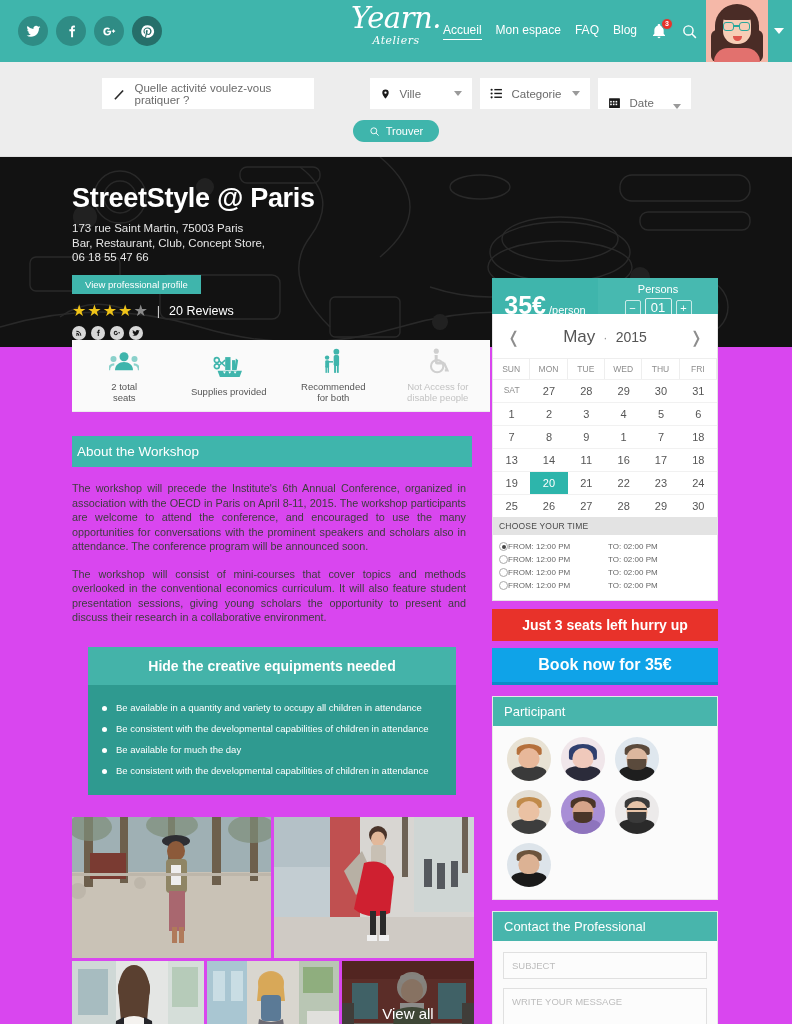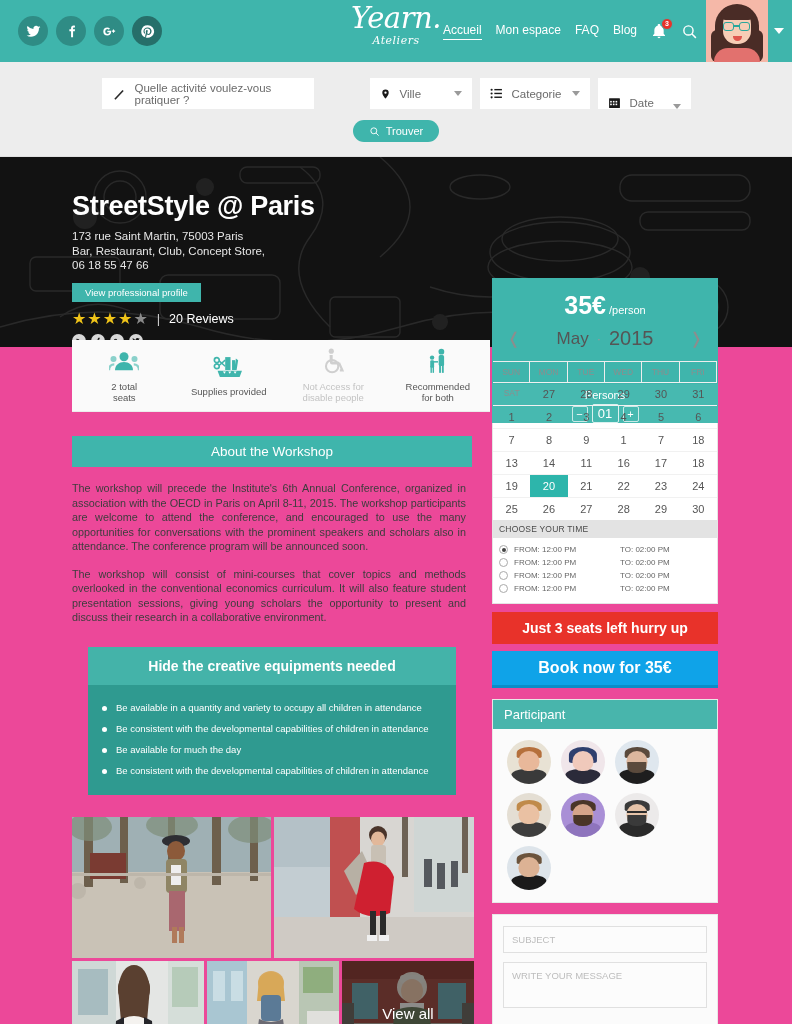--- a/index.html
+++ b/index.html
@@ -3,21 +3,21 @@
 <meta charset="utf-8">
 <style>
   * { box-sizing: border-box; }
   html, body {
     margin: 0; padding: 0;
     width: 792px; height: 1024px;
     background: #ffffff;
     font-family: "Liberation Sans", sans-serif;
     overflow: hidden;
   }
-  .page { position: relative; width: 792px; height: 1024px; background:#ec4899; }
+  .page { position: relative; width: 792px; height: 1024px; background:#d946ef; }
 
   
   .topbar {
     position: relative;
     height: 62px;
     background: #3fb5ac;
     display: flex; align-items: center;
   }
   .social-left { display: flex; gap: 8px; margin-left: 18px; }
   .social-left .sbtn {
@@ -123,21 +123,21 @@
   .trouver svg { width: 11px; height: 11px; stroke:#fff; fill:none; stroke-width:2; }
 
   
   .hero {
     position: relative; height: 190px; overflow: hidden;
     background: #151515;
   }
   .hero-pattern { position: absolute; inset: 0; opacity: 0.55; }
   .hero-content { position: relative; padding: 26px 0 0 72px; }
   .hero-title {
-    color: #fff; font-size: 27px; font-weight: bold; margin: 8px 0 7px;
+    color: #fff; font-size: 27px; font-weight: bold; margin: 0 0 7px;
     letter-spacing: -0.3px;
   }
   .hero-addr { color: #e6e6e6; font-size: 11.5px; line-height: 14.5px; }
   .view-prof {
     display: inline-block; background: #3fb5ac; color: #fff;
     font-size: 9.5px; padding: 4px 13px; margin-top: 10px; cursor: pointer;
     border: none; font-family: "Liberation Sans", sans-serif;
   }
   .rating-row { display: flex; align-items: center; gap: 1px; margin-top: 9px; }
   .star { font-size: 16px; color: #f0c419; line-height: 1; }
@@ -165,22 +165,21 @@
   .feat.dim .ficon svg { fill: #cfcfcf; }
   .feat .flabel {
     margin-top: 7px; font-size: 9.5px; color: #555; line-height: 11.5px;
   }
   .feat.dim .flabel { color: #c3c3c3; }
 
   
   .maincol { position: absolute; left: 72px; top: 436px; width: 400px; }
   .sec-head {
     background: #3fb5ac; color: #fff; font-size: 13.5px;
-    padding: 8px 12px;
-    text-align: center;
+    padding: 8px 5px;
   }
   .body-text {
     font-size: 10.8px; color: #3d3d3d; line-height: 14.5px;
     margin: 14px 0 0; text-align: justify; padding-right: 6px;
   }
   .body-text + .body-text { margin-top: 13px; }
 
   .equip-box { margin-top: 22px; width: 368px; margin-left: 16px; }
   .equip-head {
     background: #44b3a9; color: #fff; text-align: center;
@@ -209,21 +208,21 @@
   .g5 { width: 132px; height: 125px; }
   .gover {
     position: absolute; inset: 0; background: rgba(0,0,0,0.42);
     color: #fff; font-size: 15px; line-height: 18px;
     display: flex; align-items: center; justify-content: center;
     text-align: center; cursor: pointer;
   }
 
   
   .sidebar { position: absolute; left: 492px; top: 278px; width: 226px; }
-  .price-bar { display: flex; height: 36px; flex-direction: column; }
+  .price-bar { display: flex; height: 36px; }
   .price-left {
     flex: 0 0 106px; background: #3fb5ac; color: #fff;
     display: flex; align-items: baseline; justify-content: center; gap: 3px;
     padding-top: 13px;
   }
   .price-amt { font-size: 25px; font-weight: bold; }
   .price-per { font-size: 11px; }
   .price-right {
     flex: 1; background: #47b9b0; color: #fff; text-align: center;
     padding-top: 5px;
@@ -246,40 +245,40 @@
     display: flex; align-items: center; justify-content: center;
     gap: 8px; padding: 13px 0 11px; position: relative;
   }
   .cal-arrow {
     position: absolute; color: #8d8d8d; font-size: 16px; cursor: pointer;
   }
   .cal-arrow.l { left: 14px; }
   .cal-arrow.r { right: 14px; }
   .cal-month { font-size: 17px; color: #555; }
   .cal-dot { color: #999; font-size: 13px; }
-  .cal-year { font-size: 20px; color: #555; }
+  .cal-year { font-size: 14px; color: #555; }
   .cal-grid { display: grid; grid-template-columns: repeat(6, 1fr); }
   .cal-dow {
     font-size: 8.5px; color: #8d8d8d; text-align: center;
     padding: 5px 0; border-top: 1px solid #eee; border-right: 1px solid #eee;
   }
   .cal-dow:nth-child(7n) { border-right: none; }
   .cal-day {
     font-size: 11px; color: #555; text-align: center; padding: 5px 0;
     cursor: pointer; border-top: 1px solid #f1f1f1;
   }
   .cal-day.sel { background: #2db5ab; color: #fff; }
 
   .choose-time {
     background: #e3e3e3; color: #4a4a4a; font-size: 8.5px;
     padding: 4px 6px; letter-spacing: 0.2px;
   }
   .time-list { background: #fff; padding: 5px 6px 8px; }
   .time-row {
-    display: flex; align-items: center; gap: 6px;
+    display: flex; align-items: center; 
     font-size: 8px; color: #666; padding: 2px 0; cursor: pointer;
   }
   .radio {
     width: 9px; height: 9px; border-radius: 50%; border: 1px solid #aaa;
     flex: 0 0 9px; position: relative; background: #fff;
   }
   .radio.on::after {
     content: ""; position: absolute; left: 1.5px; top: 1.5px;
     width: 4px; height: 4px; border-radius: 50%; background: #444;
   }
@@ -560,51 +559,51 @@
             <path d="M8 7l8 7M8 13l8-7" stroke="#3fb5ac" stroke-width="2" fill="none"></path>
             <path d="M6 20h32l-3 8H9z"></path>
             <path d="M13 21l2 3 2-3M20 21l2 3 2-3M27 21l2 3 2-3" fill="#fff"></path>
           </svg>
       </div>
       <div class="flabel">
         <div>Supplies provided</div>
           <div></div>
       </div>
     </div>
-    <div class="feat dim">
-      <div class="ficon">
-        <svg width="24" height="26" viewBox="0 0 28 30">
-            <circle cx="12" cy="3.5" r="3"></circle>
-            <path d="M10 8h3.6v8H21v3h-8a2.6 2.6 0 0 1-2.6-2.6z"></path>
-            <circle cx="13" cy="21" r="7.2" fill="none" stroke="#cfcfcf" stroke-width="2.4"></circle>
-            <path d="M21 17l4 9h-3" stroke="#cfcfcf" stroke-width="2.6" fill="none"></path>
-          </svg>
-      </div>
-      <div class="flabel">
-        <div>Not Access for</div>
-          <div>disable people</div>
-      </div>
-    </div>
     <div class="feat">
       <div class="ficon">
         <svg width="22" height="26" viewBox="0 0 26 30">
             <circle cx="17" cy="4" r="3.4"></circle>
             <rect x="13.8" y="8" width="6.4" height="13" rx="2"></rect>
             <rect x="14.3" y="19" width="2.2" height="10"></rect>
             <rect x="17.6" y="19" width="2.2" height="10"></rect>
             <circle cx="6" cy="11" r="2.6"></circle>
             <rect x="3.8" y="14" width="4.6" height="9" rx="1.6"></rect>
             <rect x="4.1" y="21" width="1.7" height="8"></rect>
             <rect x="6.6" y="21" width="1.7" height="8"></rect>
             <path d="M8 16h5" stroke="#3fb5ac" stroke-width="1.8"></path>
           </svg>
       </div>
       <div class="flabel">
         <div>Recommended</div>
           <div>for both</div>
+      </div>
+    </div>
+    <div class="feat dim">
+      <div class="ficon">
+        <svg width="24" height="26" viewBox="0 0 28 30">
+            <circle cx="12" cy="3.5" r="3"></circle>
+            <path d="M10 8h3.6v8H21v3h-8a2.6 2.6 0 0 1-2.6-2.6z"></path>
+            <circle cx="13" cy="21" r="7.2" fill="none" stroke="#cfcfcf" stroke-width="2.4"></circle>
+            <path d="M21 17l4 9h-3" stroke="#cfcfcf" stroke-width="2.6" fill="none"></path>
+          </svg>
+      </div>
+      <div class="flabel">
+        <div>Not Access for</div>
+          <div>disable people</div>
       </div>
     </div>
   </div>
 
   <div class="maincol">
     <div class="sec-head">About the Workshop</div>
     <p class="body-text">The workshop will precede the Institute's 6th Annual Conference, organized in association with the OECD in Paris on April 8-11, 2015. The workshop participants are welcome to attend the conference, and encouraged to use the many opportunities for conversations with the prominent speakers and scholars also in attendance. The conference program will be announced soon.</p>
     <p class="body-text">The workshop will consist of mini-courses that cover topics and methods overlooked in the conventional economics curriculum. It will also feature student presentation sessions, giving young scholars the opportunity to present and discuss their research in a collaborative environment.</p>
 
     <div class="equip-box">
@@ -911,20 +910,21 @@
               <div class="p-bg" style="background:#dde4ea"></div>
               <div class="p-body" style="background:#1a1a1a"></div>
               <div class="p-hair" style="background:#6b533c"></div>
               <div class="p-head" style="background:#dcb294"></div>
             </div>
         </div>
       </div>
     </div>
 
     <div class="panel">
+      <div class="panel-head">Contact the Professional</div>
       <div class="contact-form">
         <input class="inp" type="text" placeholder="SUBJECT" style="">
         <textarea class="inp ta" placeholder="WRITE YOUR MESSAGE" style=""></textarea>
         
       </div>
     </div>
   </div>
 
 </div>
 

